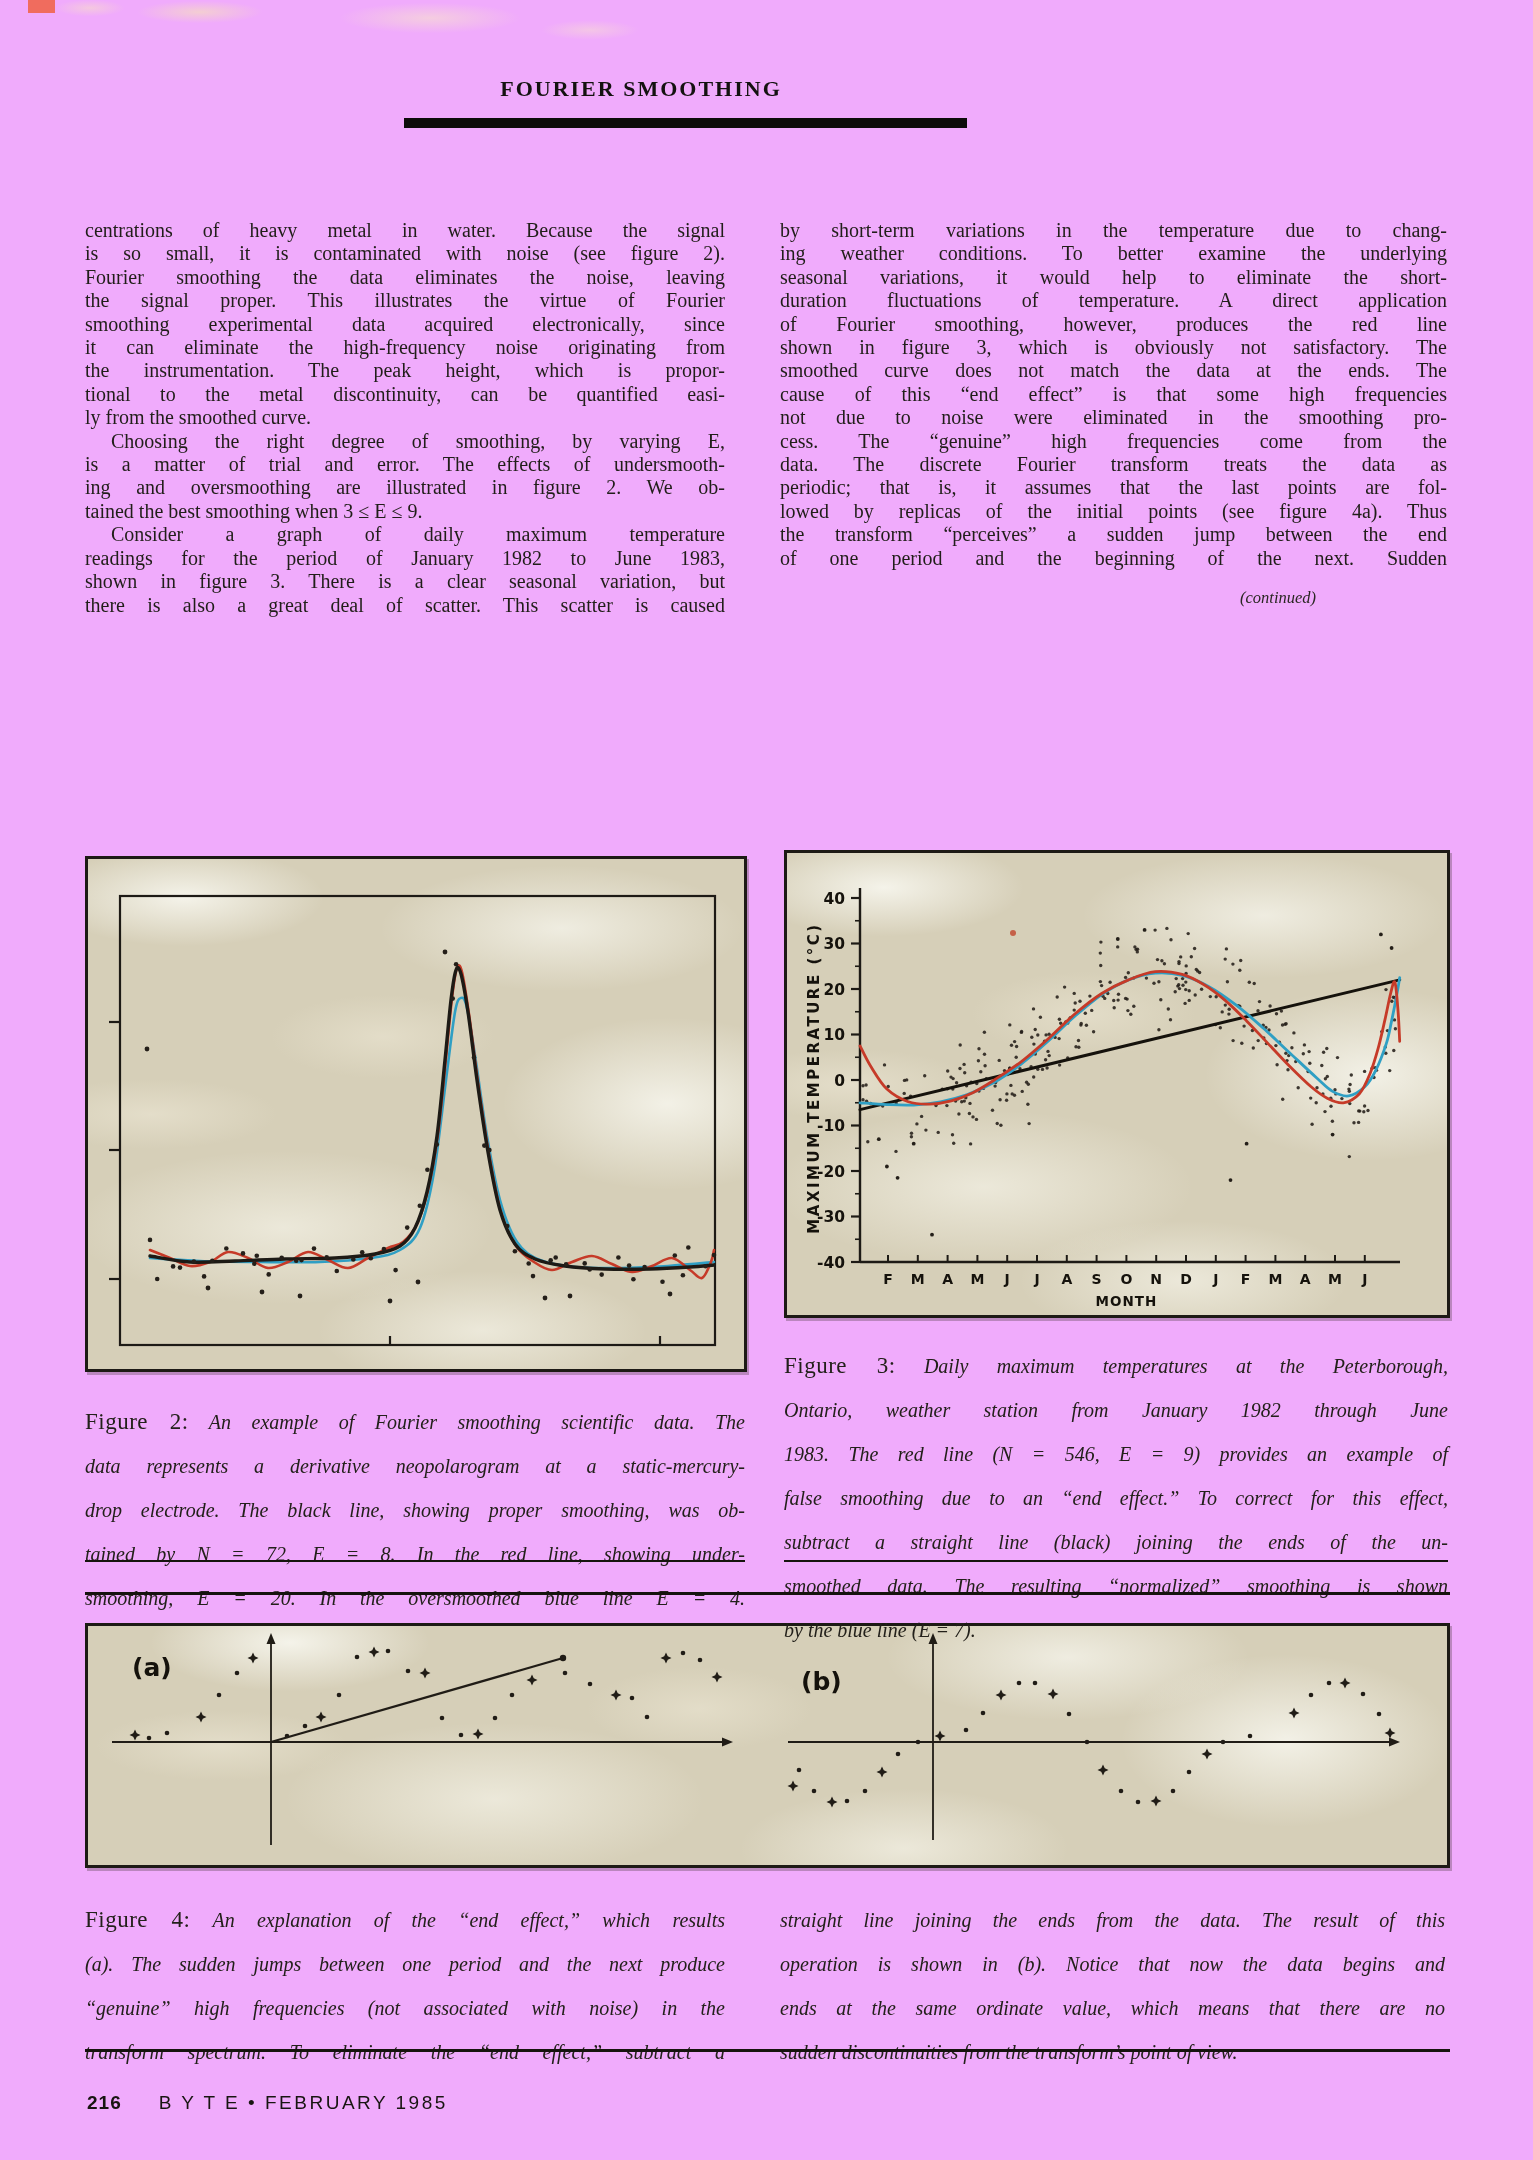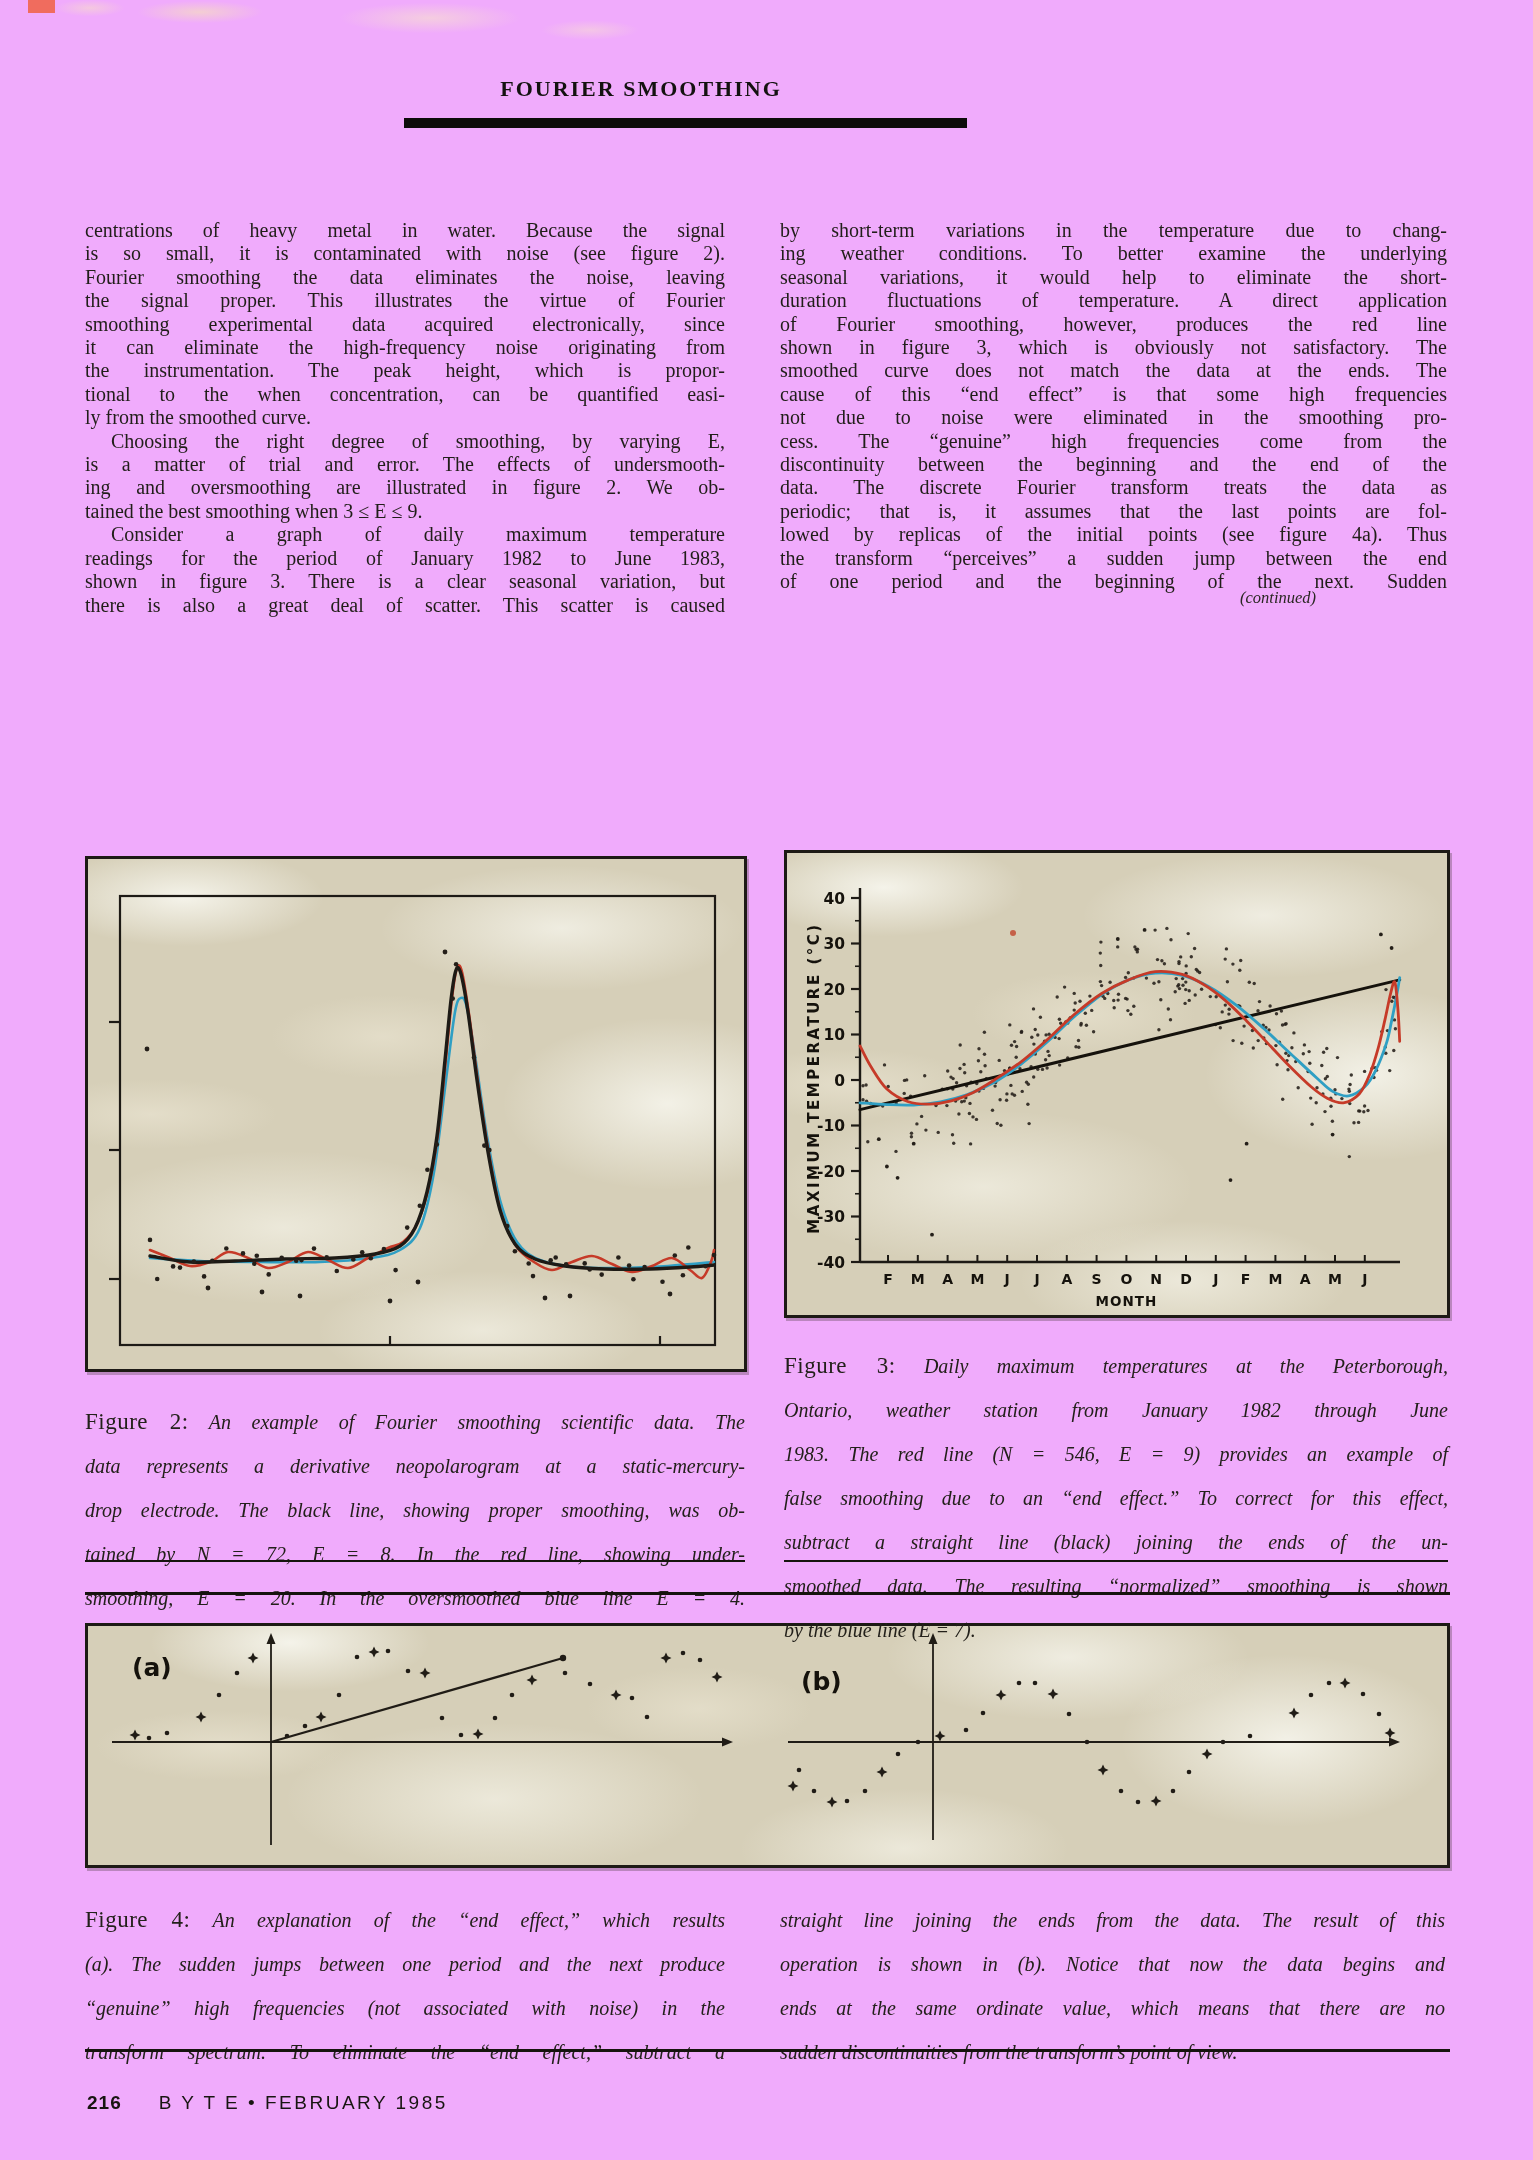--- a/index.html
+++ b/index.html
@@ -56,21 +56,21 @@
   <div class="title-rule"></div>
 
   <section class="col col-left" id="col-left">
       <div class="line">centrations of heavy metal in water. Because the signal</div>
       <div class="line">is so small, it is contaminated with noise (see figure 2).</div>
       <div class="line">Fourier smoothing the data eliminates the noise, leaving</div>
       <div class="line">the signal proper. This illustrates the virtue of Fourier</div>
       <div class="line">smoothing experimental data acquired electronically, since</div>
       <div class="line">it can eliminate the high-frequency noise originating from</div>
       <div class="line">the instrumentation. The peak height, which is propor-</div>
-      <div class="line">tional to the when concentration, can be quantified easi-</div>
+      <div class="line">tional to the metal discontinuity, can be quantified easi-</div>
       <div class="line last">ly from the smoothed curve.</div>
       <div class="line indent">Choosing the right degree of smoothing, by varying E,</div>
       <div class="line">is a matter of trial and error. The effects of undersmooth-</div>
       <div class="line">ing and oversmoothing are illustrated in figure 2. We ob-</div>
       <div class="line last">tained the best smoothing when 3 ≤ E ≤ 9.</div>
       <div class="line indent">Consider a graph of daily maximum temperature</div>
       <div class="line">readings for the period of January 1982 to June 1983,</div>
       <div class="line">shown in figure 3. There is a clear seasonal variation, but</div>
       <div class="line">there is also a great deal of scatter. This scatter is caused</div>
     </section>
@@ -78,21 +78,20 @@
       <div class="line">by short-term variations in the temperature due to chang-</div>
       <div class="line">ing weather conditions. To better examine the underlying</div>
       <div class="line">seasonal variations, it would help to eliminate the short-</div>
       <div class="line">duration fluctuations of temperature. A direct application</div>
       <div class="line">of Fourier smoothing, however, produces the red line</div>
       <div class="line">shown in figure 3, which is obviously not satisfactory. The</div>
       <div class="line">smoothed curve does not match the data at the ends. The</div>
       <div class="line">cause of this “end effect” is that some high frequencies</div>
       <div class="line">not due to noise were eliminated in the smoothing pro-</div>
       <div class="line">cess. The “genuine” high frequencies come from the</div>
-      <div class="line">discontinuity between the beginning and the end of the</div>
       <div class="line">data. The discrete Fourier transform treats the data as</div>
       <div class="line">periodic; that is, it assumes that the last points are fol-</div>
       <div class="line">lowed by replicas of the initial points (see figure 4a). Thus</div>
       <div class="line">the transform “perceives” a sudden jump between the end</div>
       <div class="line">of one period and the beginning of the next. Sudden</div>
     </section>
   <div class="continued">(continued)</div>
 
   <svg id="fig2" class="fig fig-bg" viewBox="85 856 662 516" style="left:85px;top:856px;width:662px;height:516px">
       <g>

